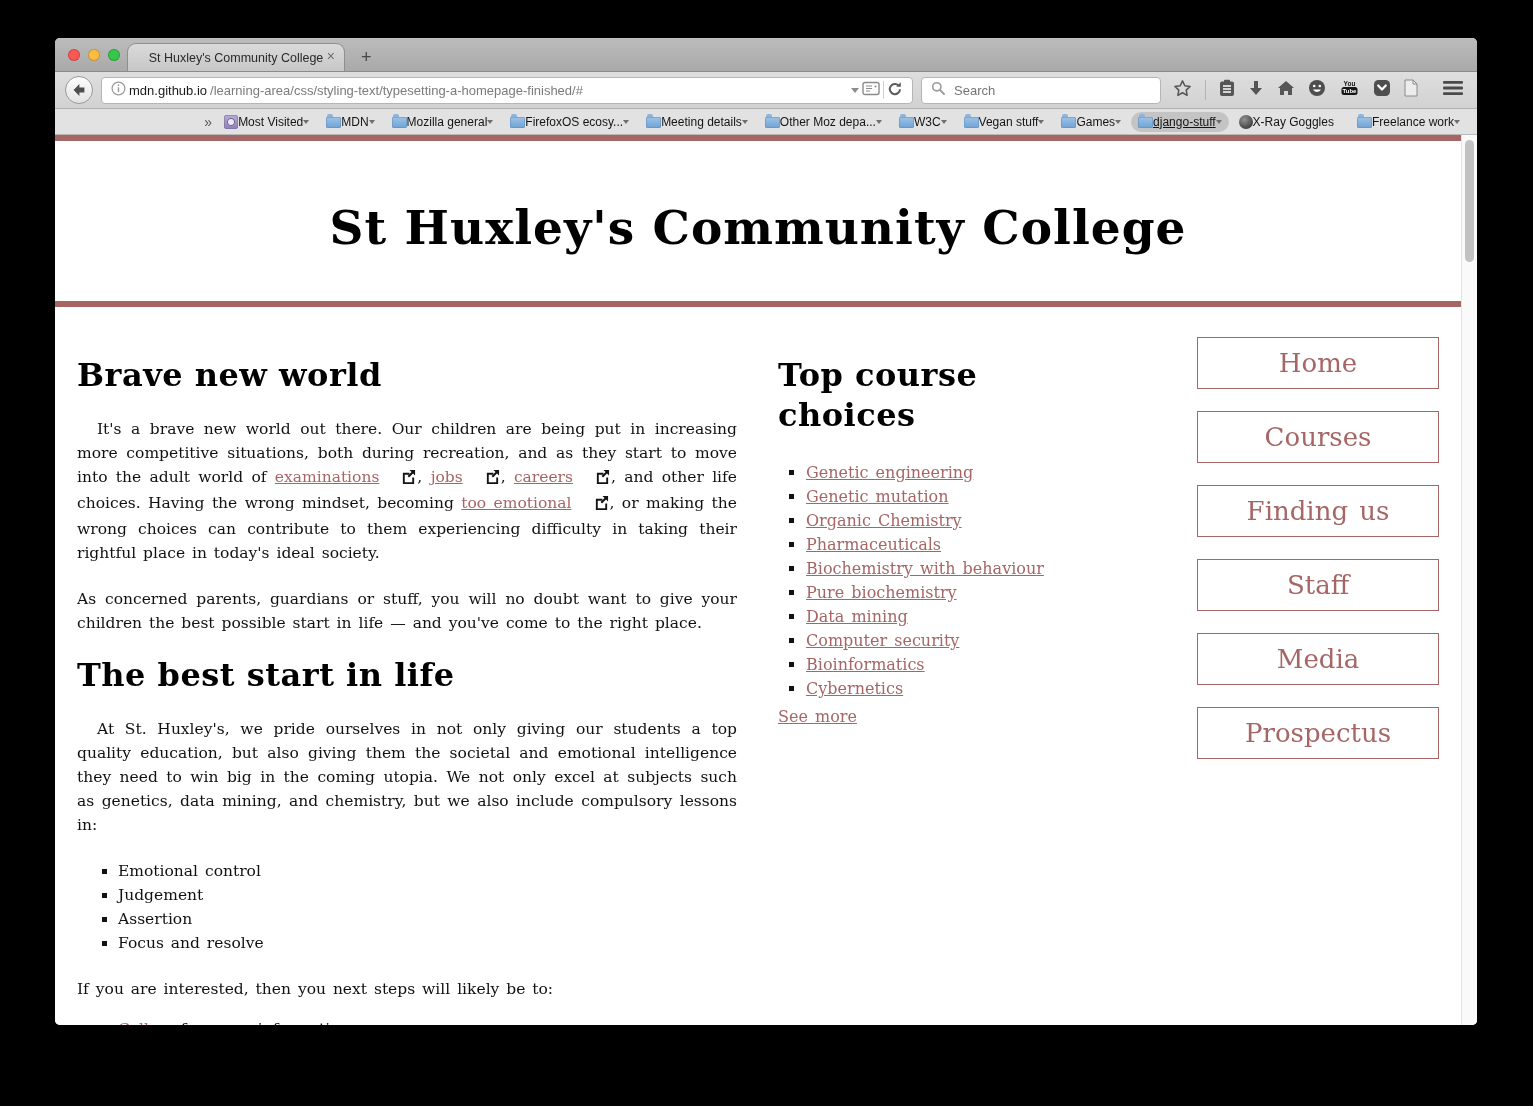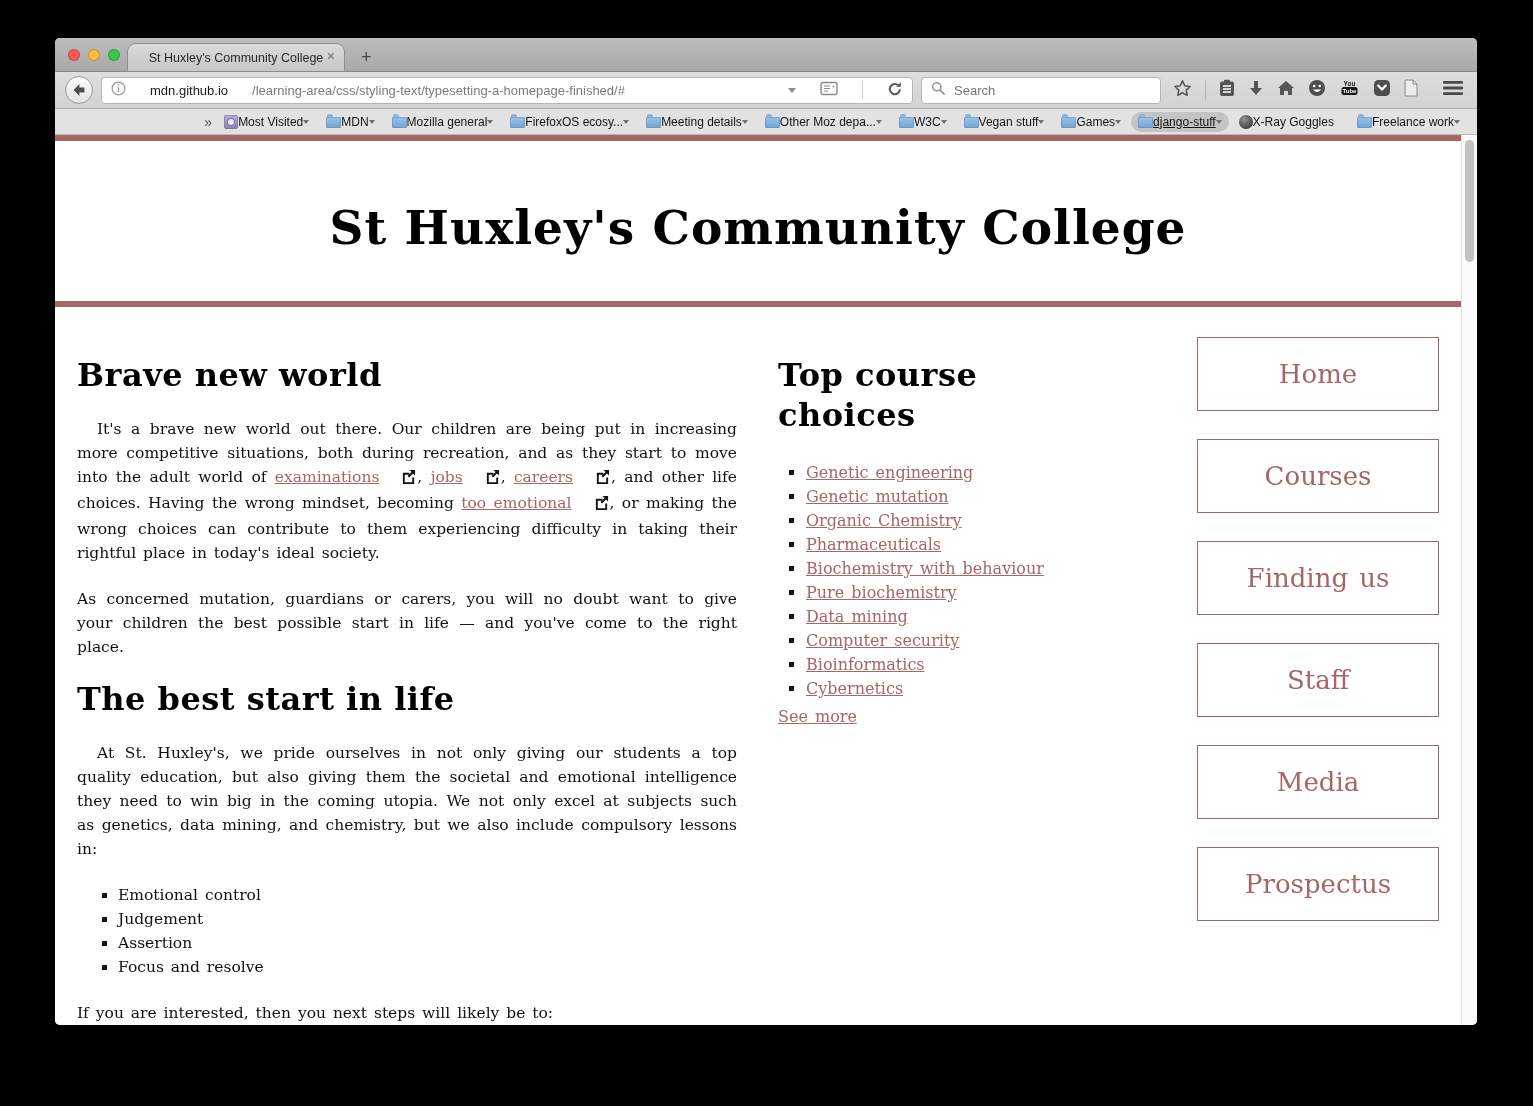--- a/index.html
+++ b/index.html
@@ -41,21 +41,21 @@
     border-bottom:1px solid #b1b1b1;
     display:flex; align-items:center; padding:0 10px; gap:8px;
   }
   .backbtn{
     width:28px; height:28px; border-radius:50%; flex:0 0 auto;
     background:linear-gradient(#fdfdfd,#e3e3e3); border:1px solid #9a9a9a;
     display:flex; align-items:center; justify-content:center;
   }
   .urlbar{
     flex:1; height:27px; background:#fff; border:1px solid #b5b5b5; border-radius:4px;
-    display:flex; align-items:center; padding:0 9px; gap:24px; font-size:13px; min-width:0;
+    display:flex; align-items:center; padding:0 9px; gap:3px; font-size:13px; min-width:0;
   }
   .url-domain{ color:#1a1a1a; white-space:nowrap; }
   .url-path{ color:#7b7b7b; white-space:nowrap; overflow:hidden; text-overflow:ellipsis; }
   .url-spacer{ flex:1; }
   .tri{ width:0; height:0; border-left:4.5px solid transparent; border-right:4.5px solid transparent; border-top:5px solid #8b8b8b; }
   .url-divider{ width:1px; height:18px; background:#cfcfcf; }
   .searchbox{
     width:240px; height:27px; background:#fff; border:1px solid #b5b5b5; border-radius:4px;
     display:flex; align-items:center; padding:0 9px; gap:7px; flex:0 0 auto;
   }
@@ -104,23 +104,23 @@
   h2{ font-size:32px; line-height:40px; font-weight:700; margin:20px 0 0; color:#000; letter-spacing:0.5px; }
   .col-main p{ font-size:15.5px; line-height:24px; margin:22px 0 0; text-align:justify; word-spacing:2px; }
   .indent{ text-indent:20px; }
   .lessons{ margin:22px 0 0; padding-left:41px; list-style:square; font-size:15.5px; line-height:24px; word-spacing:2px; }
   .steps{ margin:16px 0 0; padding-left:41px; list-style:lower-alpha; font-size:15.5px; line-height:24px; word-spacing:2px; }
   .pagelink{ color:var(--accent); text-decoration:underline; }
   .ext{ display:inline-block; margin:0 1px 0 2px; vertical-align:-2px; }
   .course-list{ margin:26px 0 0; padding-left:28px; list-style:square; font-size:16px; line-height:24px; word-spacing:2px; color:#111; }
   .see-more{ display:inline-block; margin-top:6px; font-size:16px; word-spacing:2px; }
   .navbtn{
-    display:flex; align-items:center; justify-content:center; height:74px; width:100%;
+    display:flex; align-items:center; justify-content:center; height:52px; width:100%;
     border:1px solid var(--accent); color:var(--accent); font-size:26px; word-spacing:3px;
-    text-decoration:none; margin-bottom:28px; background:#fff;
+    text-decoration:none; margin-bottom:22px; background:#fff;
     font-family:"DejaVu Serif","Liberation Serif",serif;
   }
   .col-nav{ padding-top:2px; }
 
   
   .scrollbar{ position:absolute; top:0; right:0; bottom:0; width:16px; background:#fafafa; border-left:1px solid #e4e4e4; }
   .scroll-thumb{ position:absolute; top:5px; left:3px; width:9px; height:122px; border-radius:5px; background:#c2c2c2; }
 </style>
 </head>
 <body style="--accent: #a66666;">
@@ -338,21 +338,21 @@
                 </svg></span>, <a href="#" class="pagelink">jobs</a><span class="ext"><svg width="15" height="15" viewBox="0 0 16 16">
                   <path fill="#141414" d="M2 4h7v2H4v8h8V9h2v7H2z"></path>
                   <path fill="#141414" d="M9 1h6v6l-2.2-2.2L8.6 9 7 7.4l4.2-4.2z"></path>
                 </svg></span>, <a href="#" class="pagelink">careers</a><span class="ext"><svg width="15" height="15" viewBox="0 0 16 16">
                   <path fill="#141414" d="M2 4h7v2H4v8h8V9h2v7H2z"></path>
                   <path fill="#141414" d="M9 1h6v6l-2.2-2.2L8.6 9 7 7.4l4.2-4.2z"></path>
                 </svg></span>, and other life choices. Having the wrong mindset, becoming <a href="#" class="pagelink">too emotional</a><span class="ext"><svg width="15" height="15" viewBox="0 0 16 16">
                   <path fill="#141414" d="M2 4h7v2H4v8h8V9h2v7H2z"></path>
                   <path fill="#141414" d="M9 1h6v6l-2.2-2.2L8.6 9 7 7.4l4.2-4.2z"></path>
                 </svg></span>, or making the wrong choices can contribute to them experiencing difficulty in taking their rightful place in today's ideal society.</p>
-          <p>As concerned mutation, guardians or carers, you will no doubt want to give your children the best possible start in life — and you've come to the right place.</p>
+          <p>As concerned parents, guardians or stuff, you will no doubt want to give your children the best possible start in life — and you've come to the right place.</p>
           <h2>The best start in life</h2>
           <p class="indent">At St. Huxley's, we pride ourselves in not only giving our students a top quality education, but also giving them the societal and emotional intelligence they need to win big in the coming utopia. We not only excel at subjects such as genetics, data mining, and chemistry, but we also include compulsory lessons in:</p>
           <ul class="lessons">
 
           <li>Emotional control</li>
               <li>Judgement</li>
               <li>Assertion</li>
               <li>Focus and resolve</li>
             </ul>
           <p>If you are interested, then you next steps will likely be to:</p>

